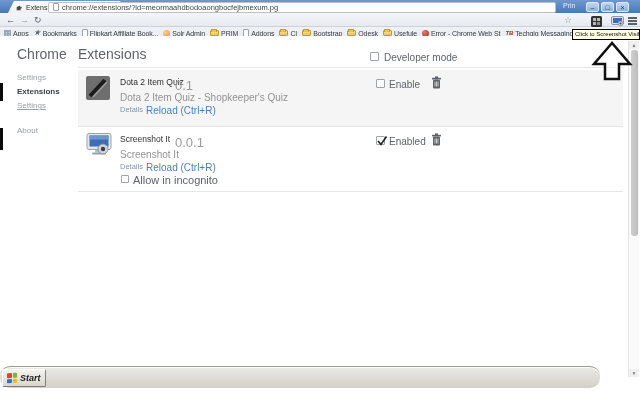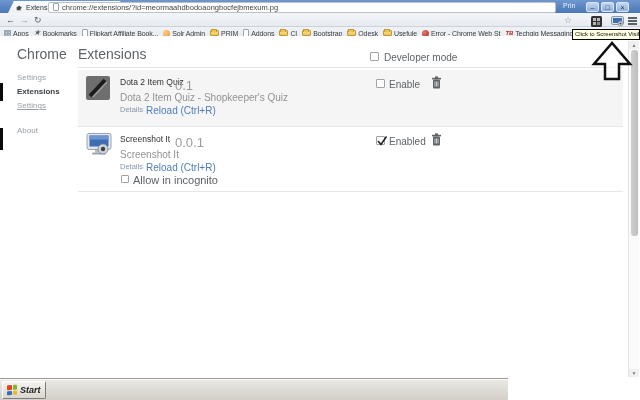--- a/index.html
+++ b/index.html
@@ -107,23 +107,23 @@
 
   
   .sbar { position:absolute; left:628px; top:41px; width:11px; height:336px; background:#fafafa;
           border-left:1px solid #e3e3e3; }
   .sbar .arr { position:absolute; left:0; width:10px; height:8px; font-size:5px; color:#7e7e7e;
                text-align:center; line-height:8px; background:#f0f0f0; }
   .sbar .thumb { position:absolute; left:1.5px; top:9px; width:7px; height:186px;
                  background:linear-gradient(90deg,#cfcfcf,#bdbdbd); border-radius:3px; }
 
   
-  .taskbar { position:absolute; left:0; top:378px; width:508px; height:22px;
+  .taskbar { position:absolute; left:0; top:366px; width:600px; height:22px;
              background:linear-gradient(#eceae5,#d2cfc8); border-top:1px solid #9c9a94;
-             box-shadow:inset 0 1px 0 #fbfaf8; }
+             box-shadow:inset 0 1px 0 #fbfaf8;border-radius:10px; }
   .startbtn { position:absolute; left:2px; top:2px; width:44px; height:18px; border-radius:2px;
               background:linear-gradient(#f4f3ef,#d9d6cf);
               border:1px solid; border-color:#fff #7f7d78 #7f7d78 #fff;
               display:flex; align-items:center; gap:3px; padding:0 4px; }
   .xp-flag { width:10px; height:10px; display:grid; grid-template-columns:1fr 1fr;
              grid-template-rows:1fr 1fr; gap:1px; transform:skewY(-4deg); }
   .xp-flag i { border-radius:1px; }
   .xp-flag i:nth-child(1){background:#e2431f;} .xp-flag i:nth-child(2){background:#7db828;}
   .xp-flag i:nth-child(3){background:#2f6fc4;} .xp-flag i:nth-child(4){background:#f2b818;}
   .start-text { font-size:9px; font-weight:bold; font-style:italic; color:#1f1f1f; }

